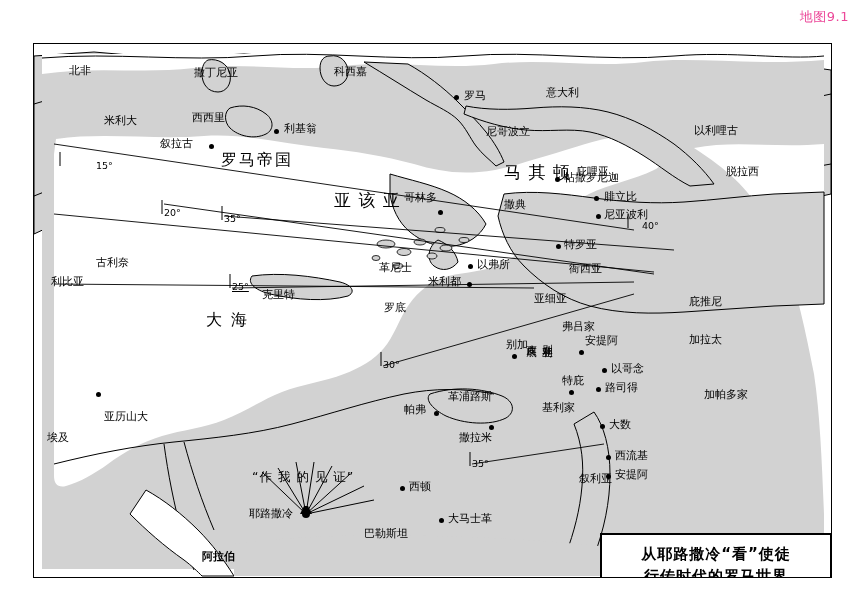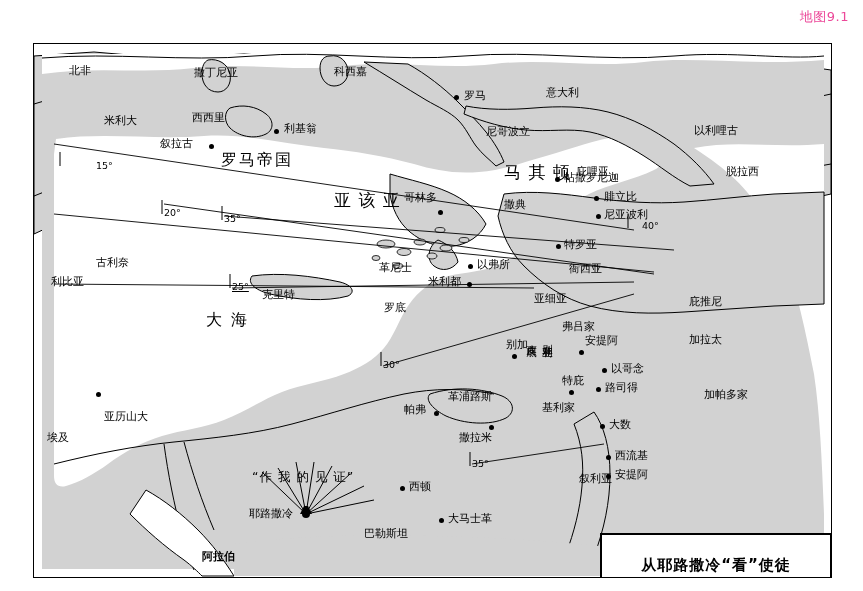--- a/index.html
+++ b/index.html
@@ -391,16 +391,17 @@
     <div class="lbl deg" style="left:190px;top:170px;">35°</div>
     <div class="lbl deg" style="left:198px;top:238px;text-decoration:underline;">25°</div>
     <div class="lbl deg" style="left:349px;top:316px;">30°</div>
     <div class="lbl deg" style="left:597px;top:177px;margin-left:11px;">40°</div>
     <div class="lbl deg" style="left:438px;top:415px;">35°</div>
 
     <div id="quote-label" style="left:218px;top:398px;margin-top:27px;">“作 我 的 见 证”</div>
 
     <div id="title-box">
       <div class="t">从耶路撒冷“看”使徒</div>
+      <div class="t">行传时代的罗马世界</div>
     </div>
 
   </div>
 </div>
 
 </body></html>

